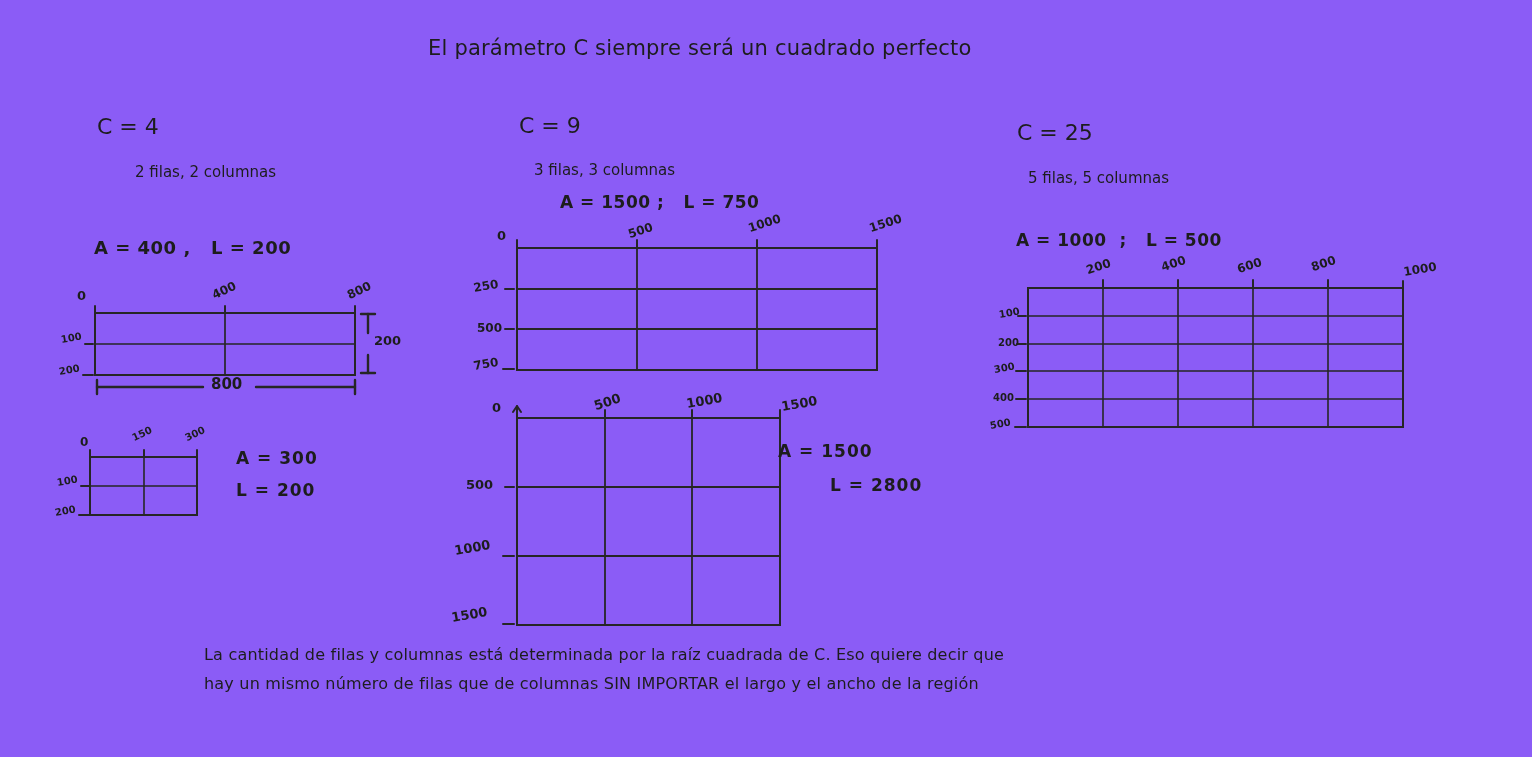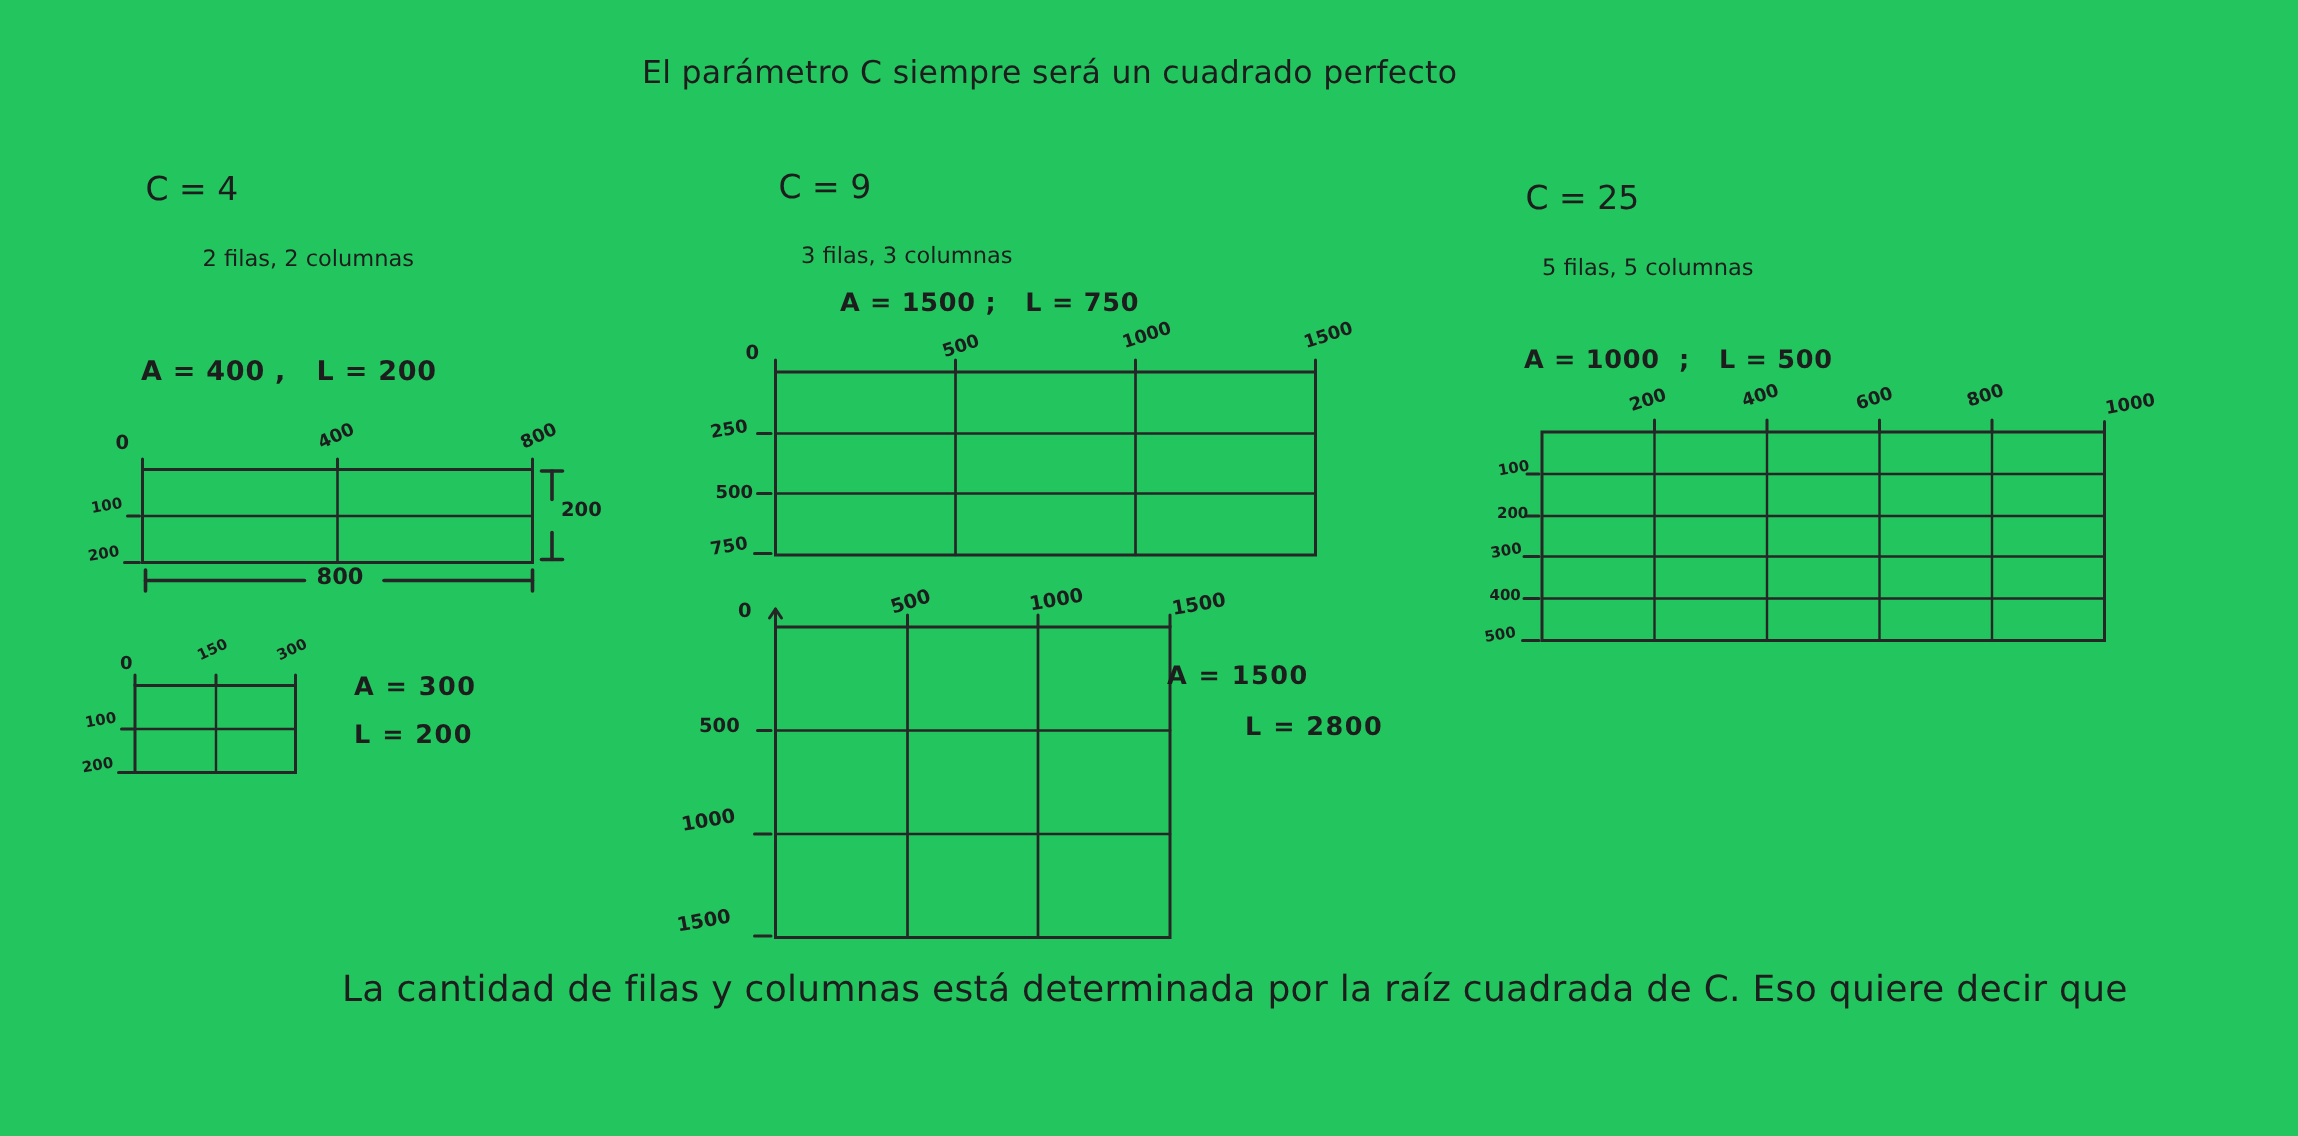--- a/index.html
+++ b/index.html
@@ -1,37 +1,37 @@
 <!DOCTYPE html>
 <html><head>
 <meta charset="utf-8">
 <style>
   html,body { margin:0; padding:0; background:#ffffff; }
   #page {
     position:relative; width:1532px; height:757px;
-    background:#22c55e; overflow:hidden;
+    background:#8b5cf6; overflow:hidden;
     font-family:"DejaVu Sans", sans-serif;
   }
   #lines { position:absolute; left:0; top:0; }
   .t { position:absolute; color:#1d1d1d; white-space:pre; line-height:1.15; }
   .title { font-size:21px; letter-spacing:0.2px; }
   .h { font-size:22px; }
   .sub { font-size:15px; }
   .params { font-size:17px; font-weight:bold; letter-spacing:0.5px; }
   .params-lg { font-size:18px; font-weight:bold; letter-spacing:0.5px; }
   .side { font-size:17px; font-weight:bold; letter-spacing:1px; }
   .tick { font-size:12px; font-weight:bold; }
   .tick-sm { font-size:10px; font-weight:bold; }
   .tick-md { font-size:13px; font-weight:bold; }
   .dim { font-size:13px; font-weight:bold; }
   .dim-lg { font-size:15px; font-weight:bold; }
   .r25 { transform:rotate(-25deg); transform-origin:left bottom; }
   .r18 { transform:rotate(-18deg); transform-origin:left bottom; }
   .r10 { transform:rotate(-10deg); transform-origin:left bottom; }
-  .footer { font-size:24px; letter-spacing:0.2px;margin-left:24px; }
+  .footer { font-size:16px; letter-spacing:0.2px; }
 </style>
 </head>
 <body>
 
 <div id="page">
 
   <svg id="lines" width="1532" height="757" viewBox="0 0 1532 757" fill="none" stroke="#262626" stroke-linecap="round">
 
     <g stroke-width="2">
       <rect x="95" y="313" width="260" height="62"></rect>
@@ -176,14 +176,15 @@
   <div class="t tick r18" style="left:1240px; top:263px;">600</div>
   <div class="t tick r18" style="left:1314px; top:261px;">800</div>
   <div class="t tick r10" style="left:1405px; top:266px;">1000</div>
   <div class="t tick-sm r10" style="left:1000px; top:309px;">100</div>
   <div class="t tick-sm" style="left:998px; top:337px;">200</div>
   <div class="t tick-sm r10" style="left:995px; top:364px;">300</div>
   <div class="t tick-sm" style="left:993px; top:392px;">400</div>
   <div class="t tick-sm r10" style="left:991px; top:420px;">500</div>
 
   <div class="t footer" style="left:204px; top:646px;">La cantidad de filas y columnas está determinada por la raíz cuadrada de C. Eso quiere decir que</div>
+  <div class="t footer" style="left:204px; top:675px;">hay un mismo número de filas que de columnas SIN IMPORTAR el largo y el ancho de la región</div>
 
 </div>
 
 </body></html>

